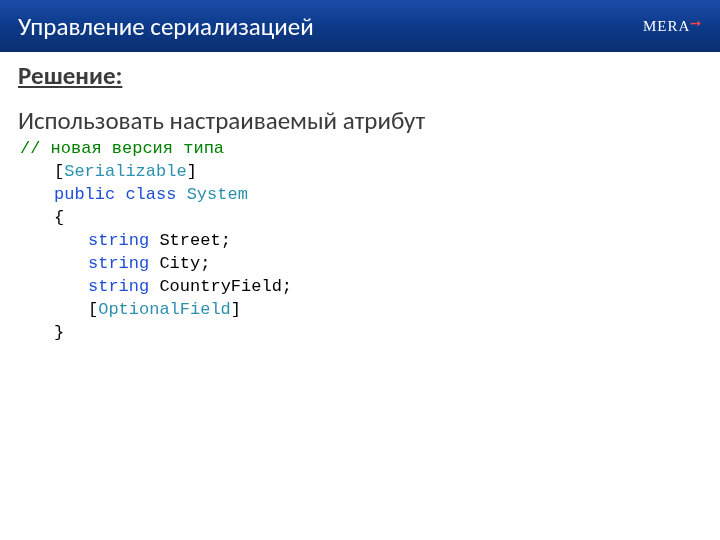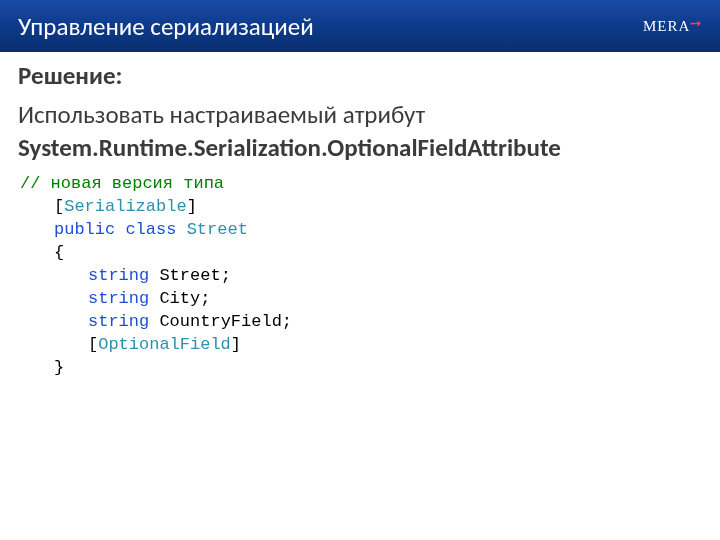--- a/index.html
+++ b/index.html
@@ -43,21 +43,22 @@
     margin-left: -2px;
     margin-top: -6px;
   }
   .content {
     padding: 8px 18px 0 18px;
     color: #3b3b3b;
   }
   .solution-label {
     font-size: 25px;
     font-weight: 700;
-    margin-bottom: 8px;
+    text-decoration: underline;
+    margin-bottom: 14px;
   }
   .solution-text {
     font-size: 25px;
     font-weight: 400;
     margin-bottom: 2px;
   }
   .attribute-name {
     font-size: 25px;
     font-weight: 700;
     word-break: break-word;
@@ -86,26 +87,25 @@
   <div class="header-title">Управление сериализацией</div>
   <div class="logo">
     <span class="logo-text">MERA</span>
     <span class="logo-arrow">➚</span>
   </div>
 </div>
 
 <div class="content">
   <div class="solution-label">Решение:</div>
   <div class="solution-text">Использовать настраиваемый атрибут</div>
-  <div class="attribute-name">System.Runtime.Serialization.OptionalFieldAttribute</div>
 
   <div class="code">
     <div><span class="comment">// новая версия типа</span></div>
     <div class="indent1"><span class="punct">[</span><span class="attr">Serializable</span><span class="punct">]</span></div>
-    <div class="indent1"><span class="keyword">public</span><span class="plain"> </span><span class="keyword">class</span><span class="plain"> </span><span class="type">Street</span></div>
+    <div class="indent1"><span class="keyword">public</span><span class="plain"> </span><span class="keyword">class</span><span class="plain"> </span><span class="type">System</span></div>
     <div class="indent1"><span class="punct">{</span></div>
     <div class="indent2"><span class="keyword">string</span><span class="plain"> Street;</span></div>
     <div class="indent2"><span class="keyword">string</span><span class="plain"> City;</span></div>
     <div class="indent2"><span class="keyword">string</span><span class="plain"> CountryField;</span></div>
     <div class="indent2"><span class="punct">[</span><span class="attr">OptionalField</span><span class="punct">]</span></div>
     <div class="indent1"><span class="punct">}</span></div>
   </div>
 </div>
 
 </body></html>

